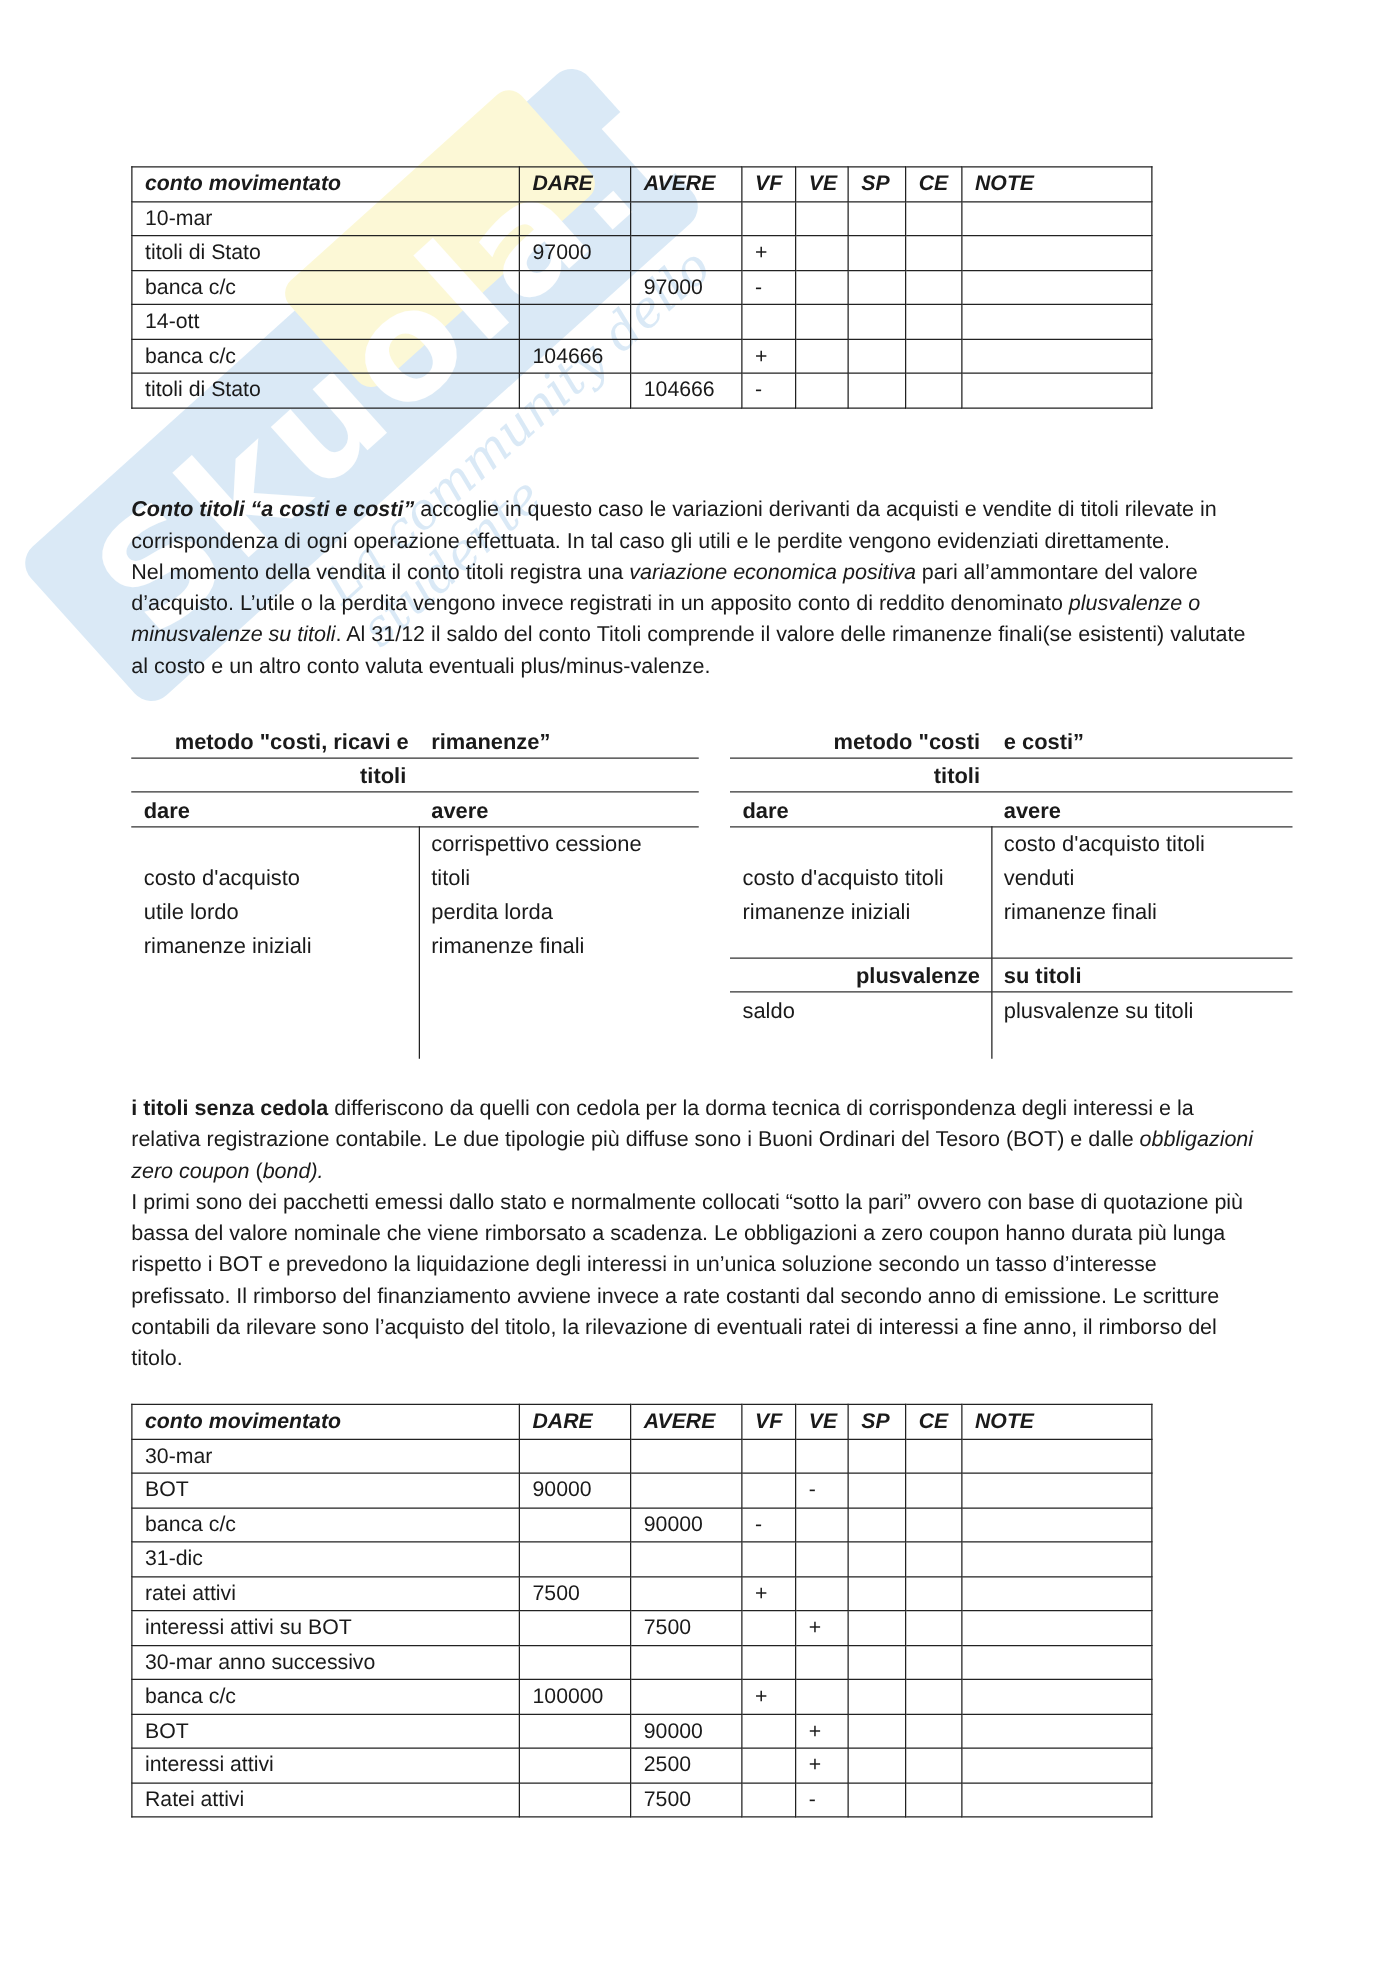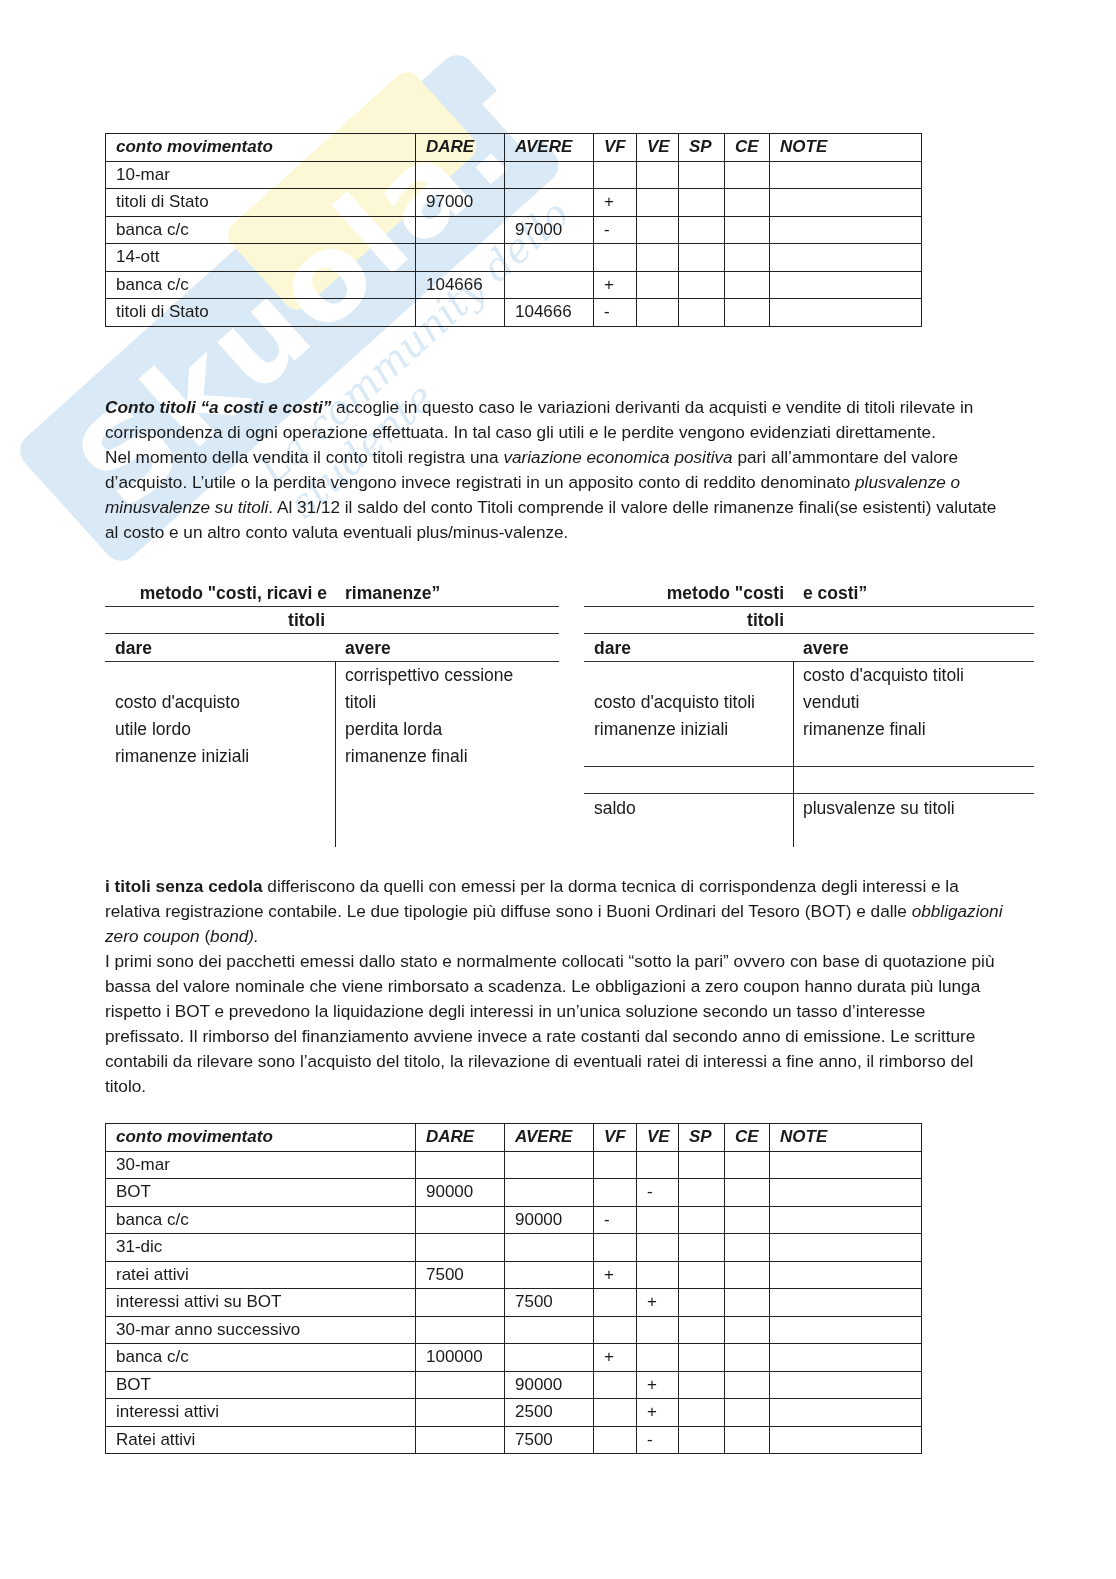--- a/index.html
+++ b/index.html
@@ -201,29 +201,33 @@
         <div style="height:27px;"></div>
         <div style="height:27px;">costo d'acquisto titoli</div>
         <div style="height:27px;">rimanenze iniziali</div>
       </div>
       <div class="t-col-text" style="left:219px; top:82px;">
         <div style="height:27px;">costo d'acquisto titoli</div>
         <div style="height:27px;">venduti</div>
         <div style="height:27px;">rimanenze finali</div>
       </div>
       <div class="t-line" style="top:186px;"></div>
+      <div class="t-row" style="top:187px;">
+        <span class="t-left b" style="left:0; width:200px;">plusvalenze</span>
+        <span class="t-right b" style="left:219px;">su titoli</span>
+      </div>
       <div class="t-line" style="top:213px;"></div>
       <div class="t-row" style="top:215px;">
         <span class="t-right" style="left:10px;">saldo</span>
         <span class="t-right" style="left:219px;">plusvalenze su titoli</span>
       </div>
     </div>
 
     <div class="para" style="top:874px;">
-      <p><span class="b">i titoli senza cedola</span><span> differiscono da quelli con emessi per la dorma tecnica di corrispondenza degli interessi e la relativa registrazione contabile. Le due tipologie più diffuse sono i Buoni Ordinari del Tesoro (BOT) e dalle </span><span class="i">obbligazioni zero coupon</span><span> (</span><span class="i">bond).</span></p>
+      <p><span class="b">i titoli senza cedola</span><span> differiscono da quelli con cedola per la dorma tecnica di corrispondenza degli interessi e la relativa registrazione contabile. Le due tipologie più diffuse sono i Buoni Ordinari del Tesoro (BOT) e dalle </span><span class="i">obbligazioni zero coupon</span><span> (</span><span class="i">bond).</span></p>
       <p>I primi sono dei pacchetti emessi dallo stato e normalmente collocati “sotto la pari” ovvero con base di quotazione più bassa del valore nominale che viene rimborsato a scadenza. Le obbligazioni a zero coupon hanno durata più lunga rispetto i BOT e prevedono la liquidazione degli interessi in un’unica soluzione secondo un tasso d’interesse prefissato. Il rimborso del finanziamento avviene invece a rate costanti dal secondo anno di emissione. Le scritture contabili da rilevare sono l’acquisto del titolo, la rilevazione di eventuali ratei di interessi a fine anno, il rimborso del titolo.</p>
     </div>
 
     <table class="journal" style="top:1123px;">
       <colgroup>
           <col class="c0">
           <col class="c1">
           <col class="c2">
           <col class="c3">
           <col class="c4">

